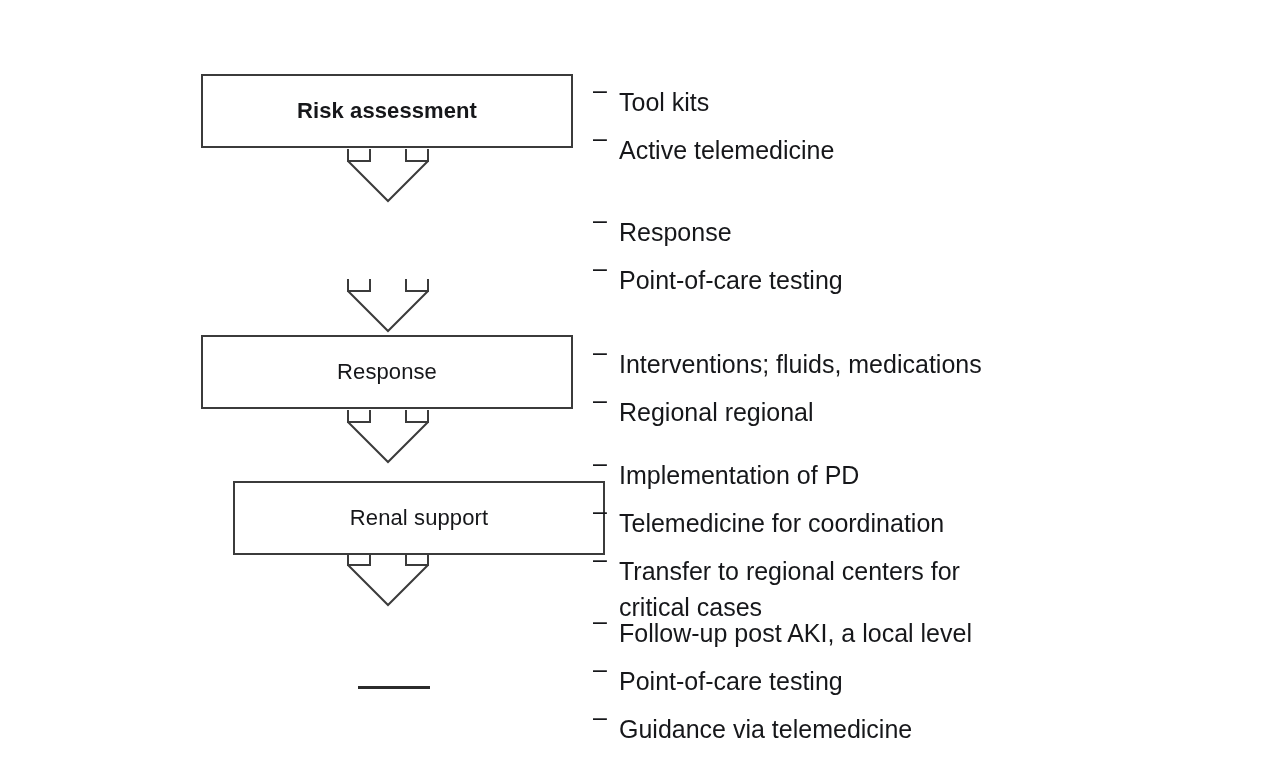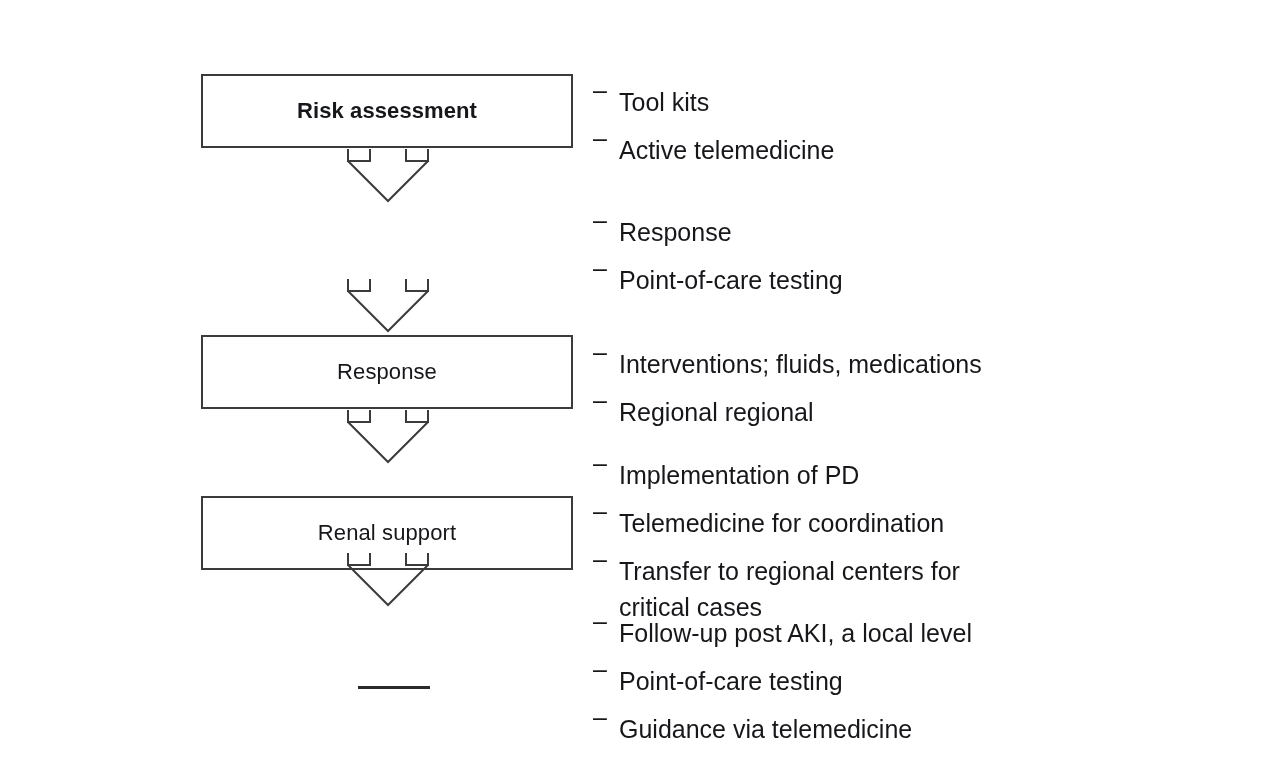--- a/index.html
+++ b/index.html
@@ -147,21 +147,21 @@
     <div class="bullet-row">
       <span class="bullet-dash">–</span>
       <span class="bullet-text">Interventions; fluids, medications</span>
     </div>
     <div class="bullet-row">
       <span class="bullet-dash">–</span>
       <span class="bullet-text">Regional regional</span>
     </div>
   </div>
 
-  <div class="stage-box" style="top:496px;">
+  <div class="stage-box" style="top:481px;margin-left:32px;">
     <div class="box-label">Renal support</div>
   </div>
   <div class="connector" style="top:552px;">
     <svg viewBox="0 0 96 56" xmlns="http://www.w3.org/2000/svg">
       <path d="M 8 1 L 8 13 L 30 13 L 30 1 M 66 1 L 66 13 L 88 13 L 88 1 M 8 13 L 48 53 L 88 13" fill="none" stroke="#3b3b3b" stroke-width="2" stroke-linejoin="miter" stroke-linecap="butt"></path>
     </svg>
   </div>
   <div class="bullets" style="top:445px;">
     <div class="bullet-row">
       <span class="bullet-dash">–</span>

